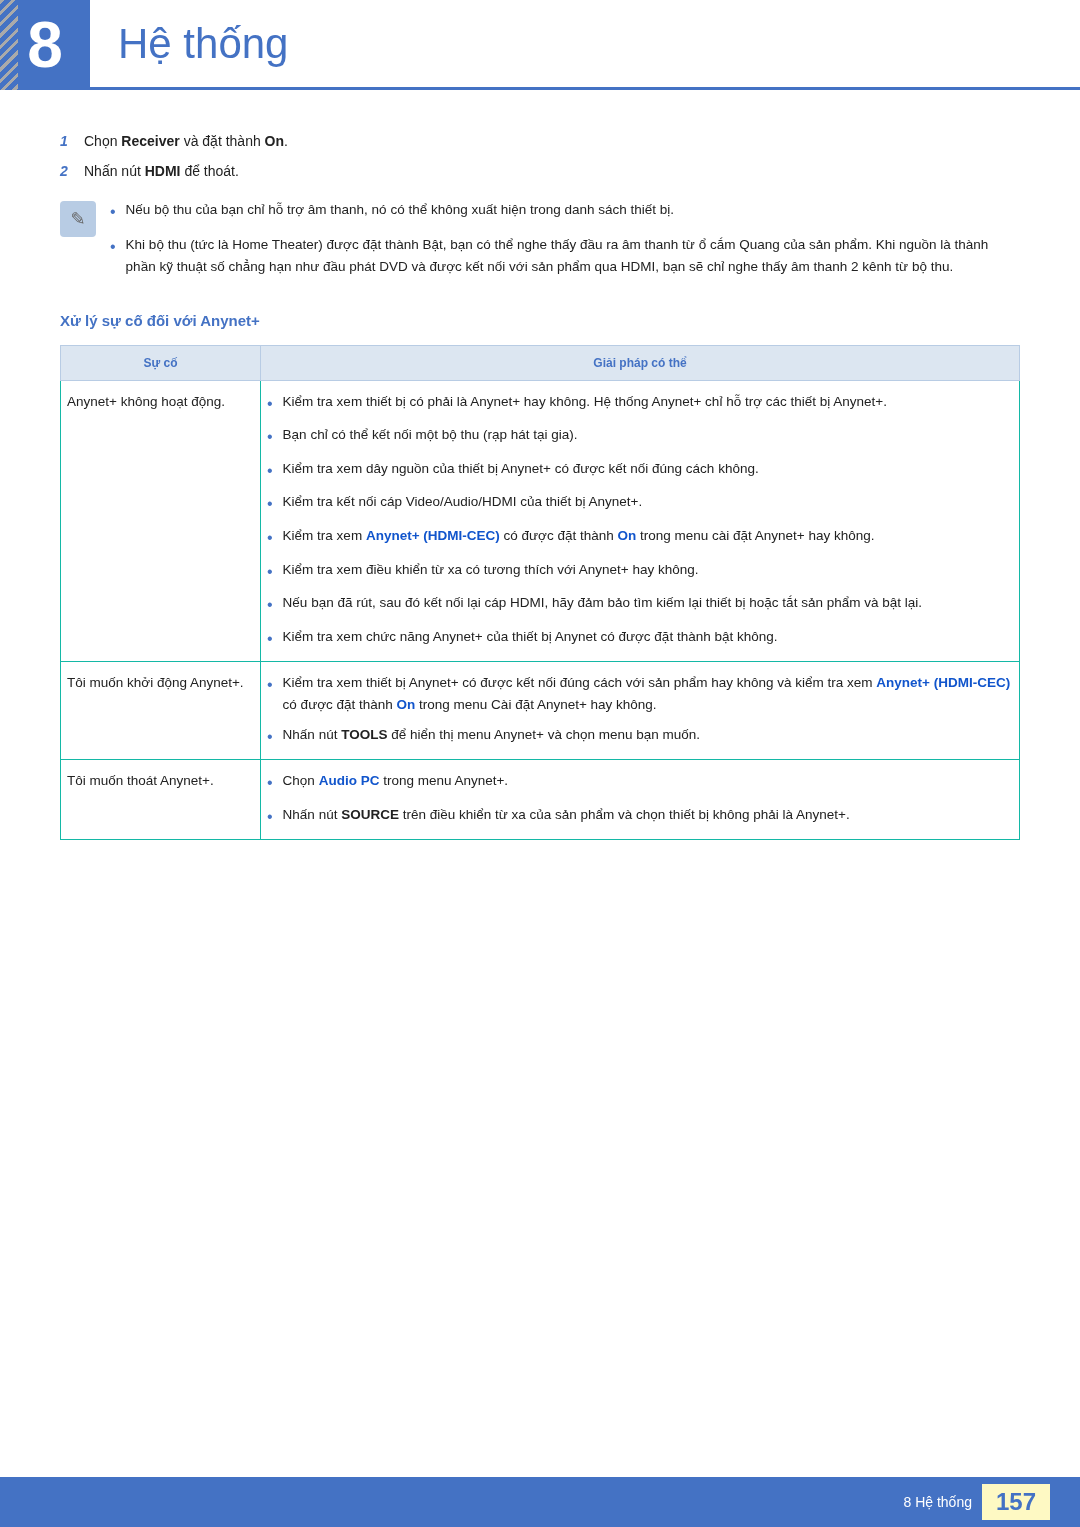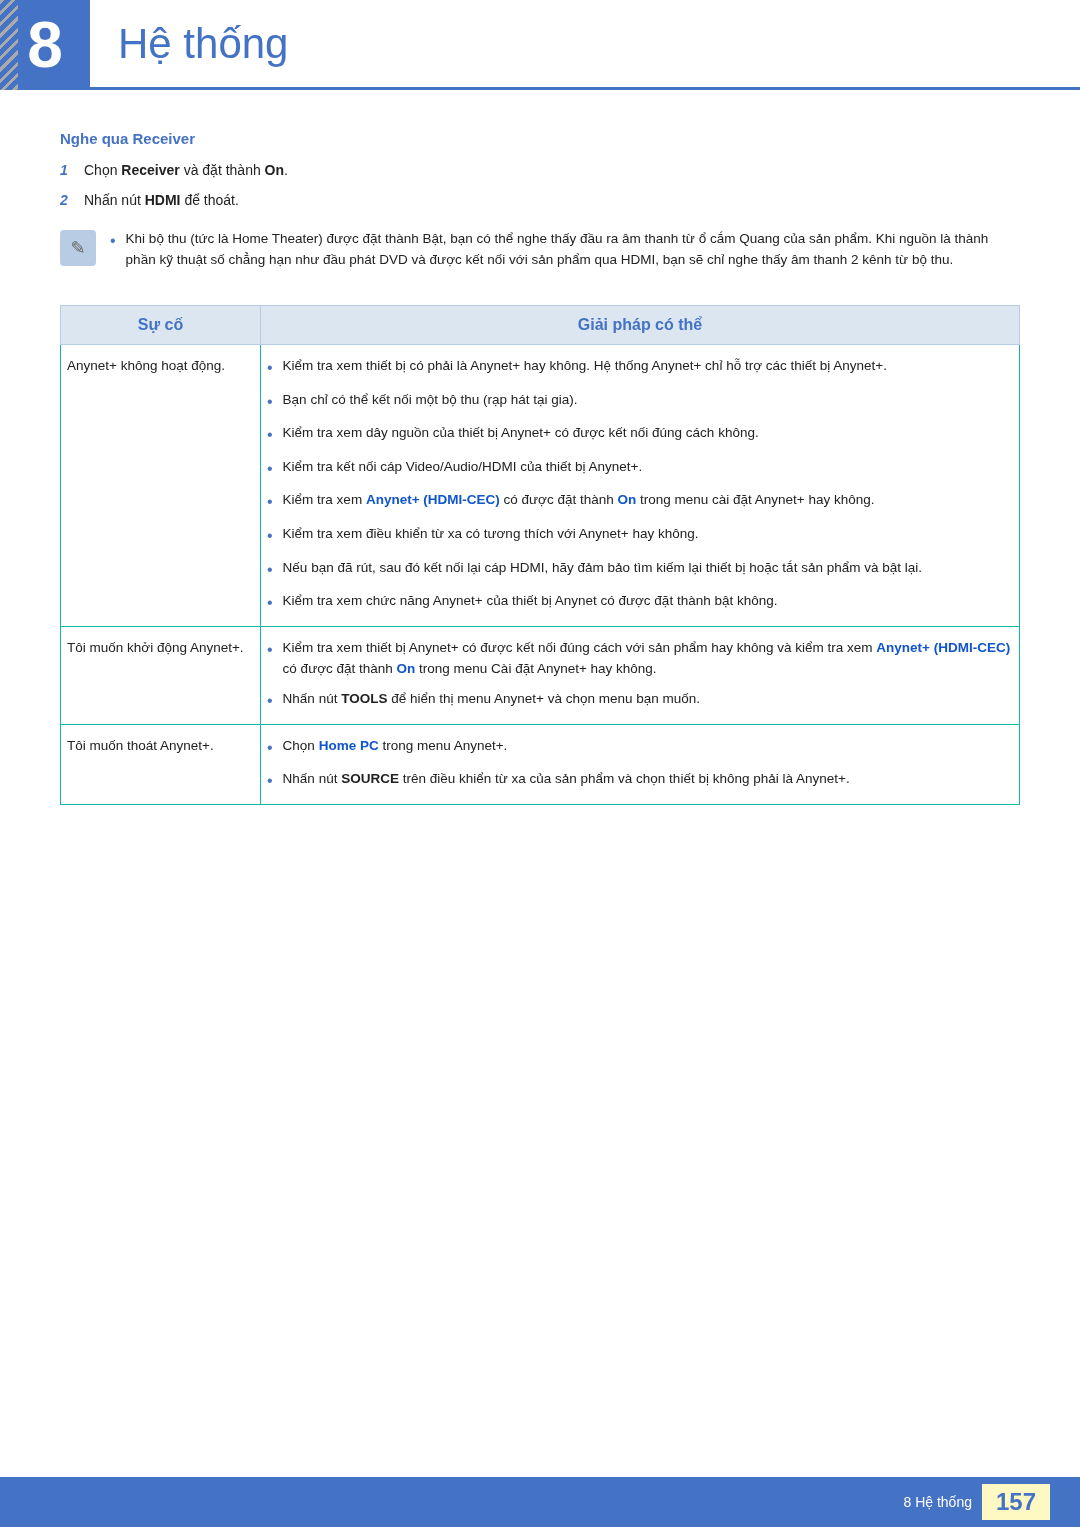--- a/index.html
+++ b/index.html
@@ -165,21 +165,21 @@
     
     .trouble-table {
       width: 100%;
       border-collapse: collapse;
       margin-bottom: 40px;
     }
     .trouble-table th {
       background: #dce6f1;
       color: #4472C4;
       font-weight: bold;
-      font-size: 16px;
+      font-size: 12px;
       padding: 10px 16px;
       border: 1px solid #b8cce4;
       text-align: center;
     }
     .trouble-table td {
       border: 1px solid #14b8a6;
       padding: 10px 6px;
       font-size: 13.5px;
       vertical-align: top;
       line-height: 1.6;
@@ -257,46 +257,49 @@
     <span class="chapter-number">8</span>
   </div>
   <div class="chapter-title-area">
     <span class="chapter-title">Hệ thống</span>
   </div>
 </div>
 
 <div class="content">
 
   <div class="section1">
-    <div class="section-title">Nghe qua Receiver</div>
 
     <ol class="steps-list">
       <li>
         <span class="step-num">1</span>
         <span class="step-text">Chọn <span class="bold">Receiver</span> và đặt thành <span class="bold">On</span>.</span>
       </li>
       <li>
         <span class="step-num">2</span>
         <span class="step-text">Nhấn nút <span class="bold">HDMI</span> để thoát.</span>
       </li>
     </ol>
 
     <div class="note-box">
       <div class="note-icon">
         <span class="note-icon-inner">✎</span>
       </div>
       <ul class="note-bullets">
         <li>
+          <span>Nếu bộ thu của bạn chỉ hỗ trợ âm thanh, nó có thể không xuất hiện trong danh sách thiết bị.</span>
+        </li>
+        <li>
           <span>Khi bộ thu (tức là Home Theater) được đặt thành Bật, bạn có thể nghe thấy đầu ra âm thanh từ ổ cắm Quang của sản phẩm. Khi nguồn là thành phần kỹ thuật số chẳng hạn như đầu phát DVD và được kết nối với sản phẩm qua HDMI, bạn sẽ chỉ nghe thấy âm thanh 2 kênh từ bộ thu.</span>
         </li>
       </ul>
     </div>
   </div>
 
   <div class="section2">
+    <div class="section2-title">Xử lý sự cố đối với Anynet+</div>
 
     <table class="trouble-table">
       <thead>
         <tr>
           <th>Sự cố</th>
           <th>Giải pháp có thể</th>
         </tr>
       </thead>
       <tbody>
 
@@ -344,21 +347,21 @@
                 </li>
             </ul>
           </td>
         </tr>
 
         <tr>
           <td class="issue-col">Tôi muốn thoát Anynet+.</td>
           <td class="solution-col">
             <ul class="solution-bullets">
               <li>
-                  <span>Chọn <span class="bold-blue">Home PC</span> trong menu Anynet+.</span>
+                  <span>Chọn <span class="bold-blue">Audio PC</span> trong menu Anynet+.</span>
                 </li>
               <li>
                   <span>Nhấn nút <span class="bold">SOURCE</span> trên điều khiển từ xa của sản phẩm và chọn thiết bị không phải là Anynet+.</span>
                 </li>
             </ul>
           </td>
         </tr>
       </tbody>
     </table>
   </div>

